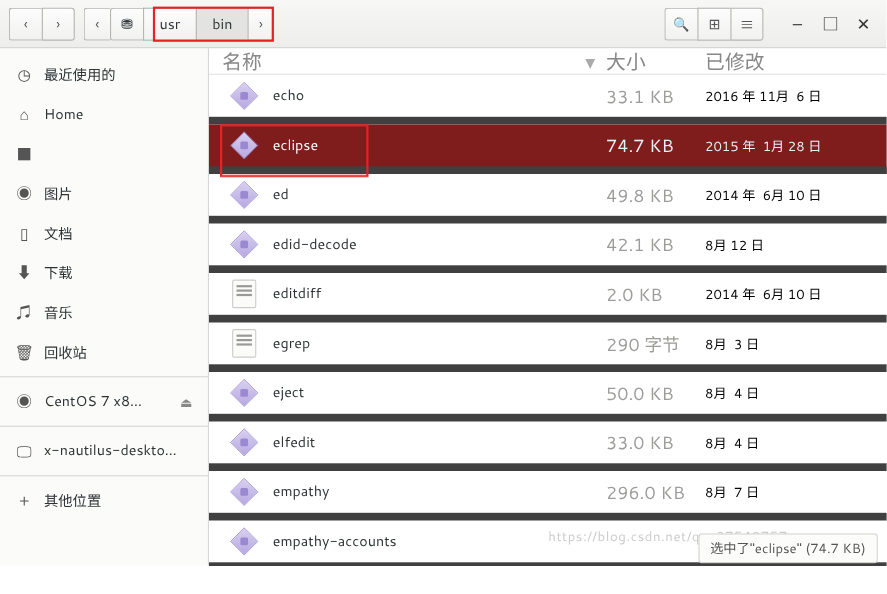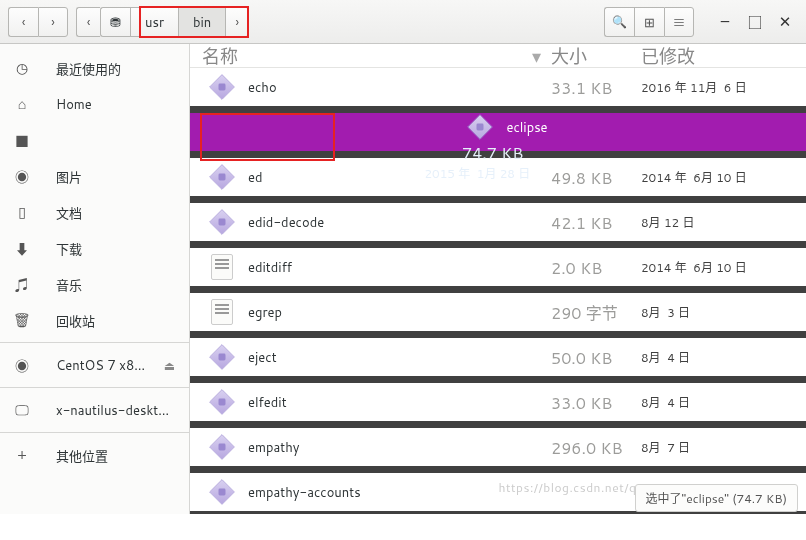--- a/index.html
+++ b/index.html
@@ -19,35 +19,35 @@
   .path-highlight { position: absolute; border: 2px solid #e62222; pointer-events: none; }
   .spacer { flex: 1; }
   .win-btn { width: 26px; height: 26px; display: flex; align-items: center; justify-content: center; cursor: pointer; font-size: 15px; color: #333; }
 
   
   .main { display: flex; height: 470px; }
   .sidebar { width: 190px; background: #fbfbfa; border-right: 1px solid #d6d6d4; display: flex; flex-direction: column; padding-top: 6px; }
   .sb-item { display: flex; align-items: center; height: 36px; padding: 0 14px; gap: 10px; cursor: pointer; color: #2e3436; }
   .sb-sep { height: 1px; background: #d6d6d4; margin: 4px 0; }
   .sb-icon { width: 16px; display: flex; justify-content: center; color: #555; font-size: 14px; }
-  .sb-label { flex: 1; white-space: nowrap; overflow: hidden; text-overflow: ellipsis; margin-left: 16px; }
+  .sb-label { flex: 1; white-space: nowrap; overflow: hidden; text-overflow: ellipsis; }
   .sb-eject { color: #888; font-size: 12px; }
 
   
   .content { flex: 1; display: flex; flex-direction: column; background: #fff; position: relative; }
   .cols { display: flex; height: 24px; border-bottom: 1px solid #e4e4e2; color: #888; font-size: 18px; align-items: center; }
   .col-name { flex: 1; padding-left: 12px; display: flex; align-items: center; gap: 6px; }
   .col-size { width: 90px; }
   .col-mod { width: 165px; }
   .rows { flex: 1; overflow-y: auto; }
   .row { display: flex; align-items: center; height: 45px; border-bottom: 7px solid #404040; padding-left: 18px; }
-  .row.selected { background: #a21caf; color: #fff; flex-direction: column; }
+  .row.selected { background: #7f1d1d; color: #fff; }
   .row .fname { flex: 1; display: flex; align-items: center; gap: 12px; }
   .row .fsize { width: 90px; color: #9c9c9a; font-size: 16px; }
-  .row .fmod { width: 165px; color: #404040; font-size: 12px; text-align: left; white-space: pre; }
+  .row .fmod { width: 165px; color: #000000; font-size: 12px; text-align: left; white-space: pre; }
   .row.selected .fsize, .row.selected .fmod { color: #e6f0fa; }
   .ficon { width: 28px; height: 28px; display: flex; align-items: center; justify-content: center; }
   .exec-icon { width: 26px; height: 26px; background: linear-gradient(135deg,#d8d0f0,#b8a8e0); transform: rotate(45deg) scale(0.7); border: 1px solid #9a88d0; display: flex; align-items: center; justify-content: center; }
   .exec-icon::after { content:""; width: 10px; height: 10px; background: #9a88d0; border-radius: 2px; transform: rotate(-45deg);}
   .text-icon { width: 22px; height: 26px; background: #fbfbf9; border: 1px solid #ccc; border-radius: 2px; position: relative; }
   .text-icon::after { content:""; position:absolute; top:4px; left:3px; right:3px; height:2px; background:#999; box-shadow: 0 4px 0 #999, 0 8px 0 #999; }
   .sel-highlight { position: absolute; border: 2px solid #e62222; pointer-events: none; }
 
   
   .statusbar { position: absolute; bottom: 2px; right: 8px; background: #fcfcfb; border: 1px solid #d0d0ce; border-radius: 3px; padding: 4px 10px; font-size: 12px; color: #555; }

